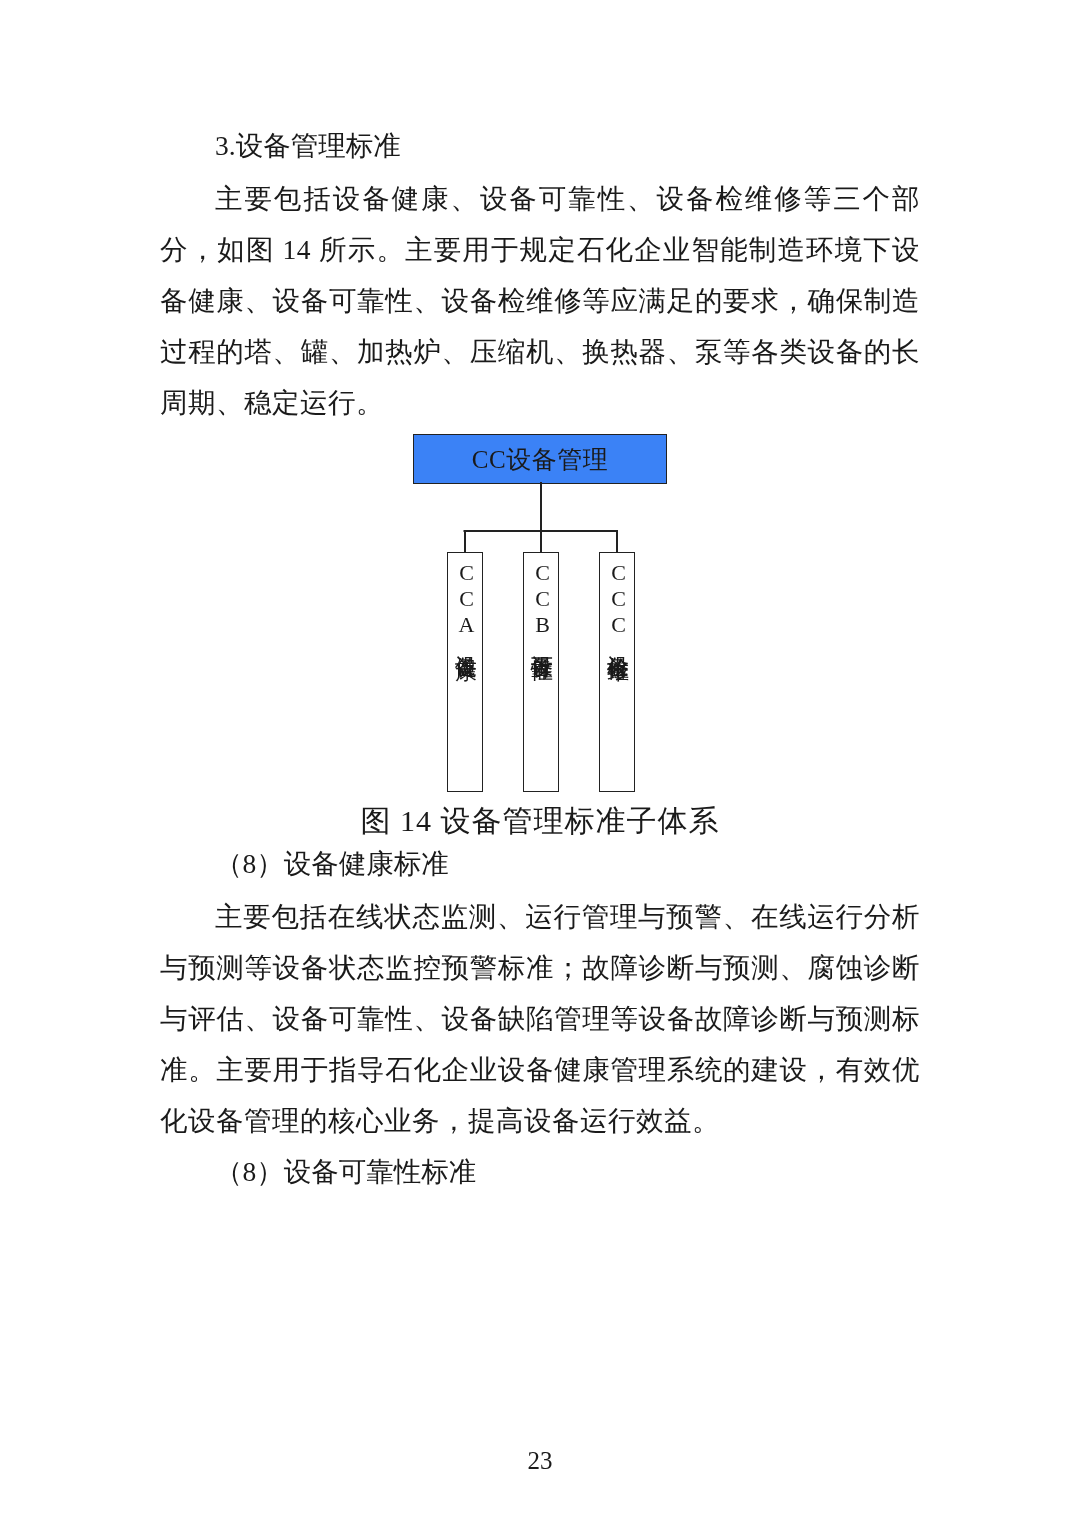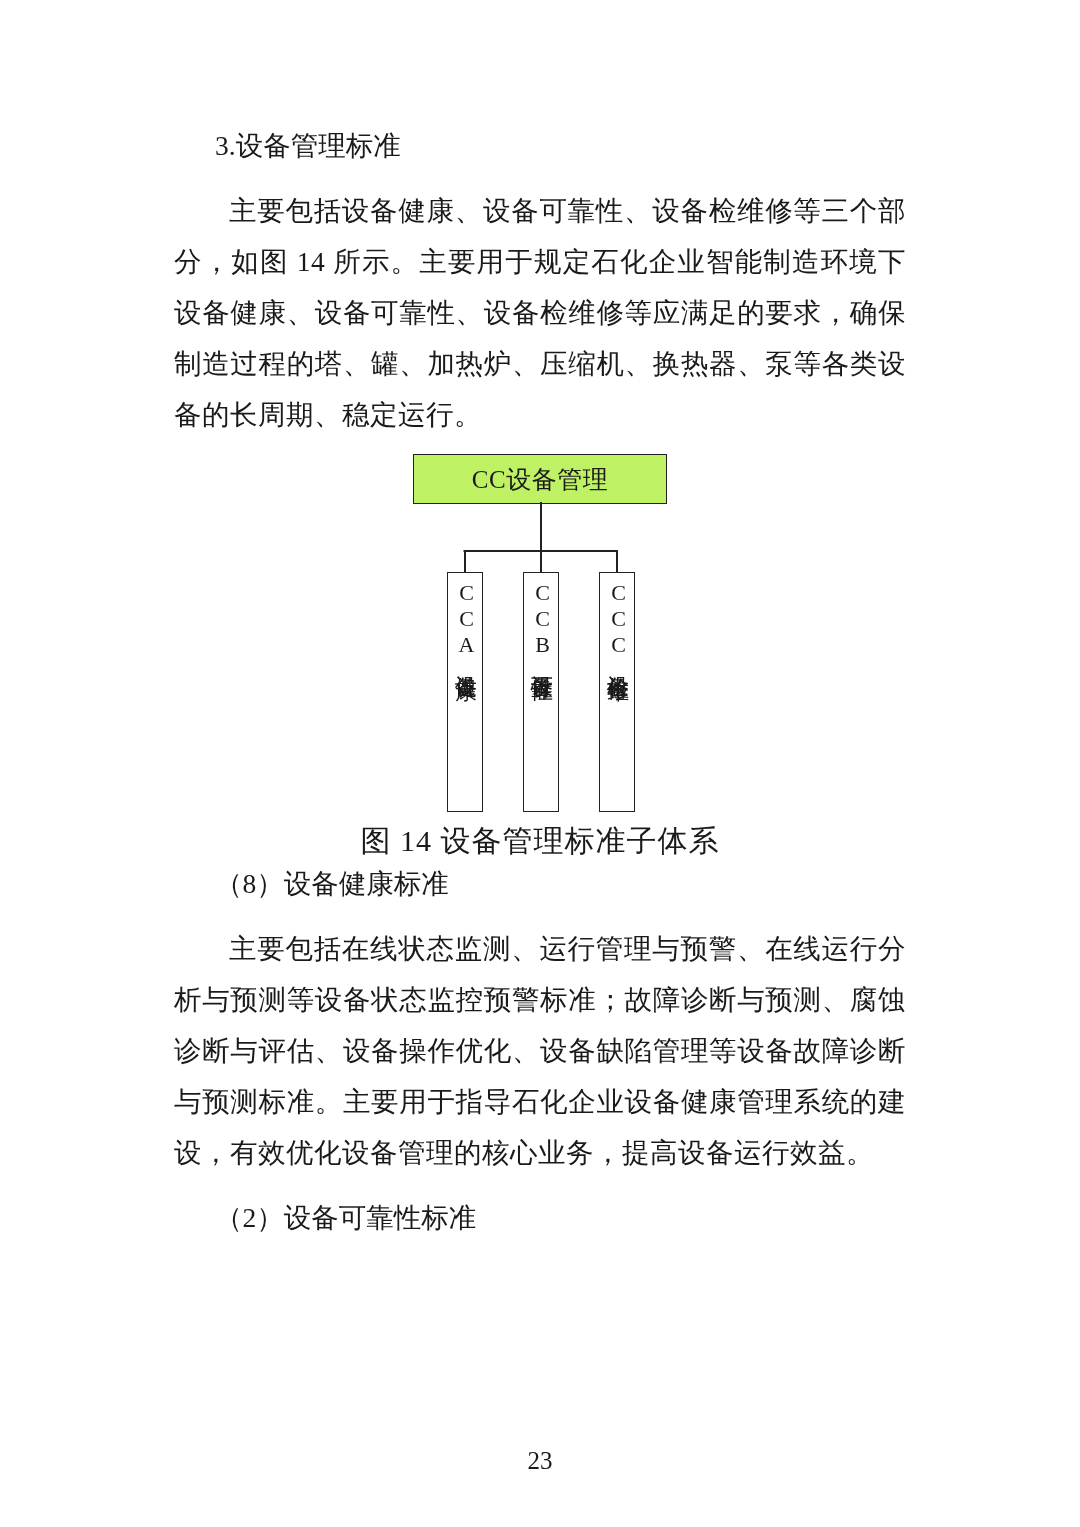--- a/index.html
+++ b/index.html
@@ -32,21 +32,21 @@
   .indent {
     text-indent: 2em;
   }
   .heading {
     font-size: 27.5px;
     line-height: 51px;
     text-indent: 2em;
     margin: 0 0 2px 0;
   }
   p {
-    margin: 14px;
+    margin: 0;
   }
   
   .figure {
     margin: 6px 0 4px 0;
     position: relative;
     height: 400px;
   }
   .fig-inner {
     position: relative;
     width: 100%;
@@ -58,21 +58,21 @@
     transform: translateX(-50%);
     top: 0;
     width: 252px;
     height: 48px;
     border: 1.5px solid #222;
     display: flex;
     align-items: center;
     justify-content: center;
     font-size: 25px;
     letter-spacing: 0.5px;
-    background: #bef264;
+    background: #3b82f6;
   }
   .v-stem {
     position: absolute;
     left: 50%;
     top: 48px;
     width: 1.5px;
     height: 48px;
     background: #222;
   }
   .h-bar {
@@ -154,18 +154,18 @@
       <div class="leaf" style="left: calc(50% + 59px);"></div>
 
       <div class="leaf-label" style="left: calc(50% - 91px);">CCA设备健康</div>
       <div class="leaf-label" style="left: calc(50% - 15px);">CCB设备可靠性</div>
       <div class="leaf-label" style="left: calc(50% + 61px);">CCC设备检维修</div>
     </div>
     <div class="fig-caption">图 14 设备管理标准子体系</div>
   </div>
 
   <p class="heading">（8）设备健康标准</p>
-  <p class="body-text indent">主要包括在线状态监测、运行管理与预警、在线运行分析与预测等设备状态监控预警标准；故障诊断与预测、腐蚀诊断与评估、设备操作优化、设备缺陷管理等设备故障诊断与预测标准。主要用于指导石化企业设备健康管理系统的建设，有效优化设备管理的核心业务，提高设备运行效益。</p>
+  <p class="body-text indent">主要包括在线状态监测、运行管理与预警、在线运行分析与预测等设备状态监控预警标准；故障诊断与预测、腐蚀诊断与评估、设备可靠性、设备缺陷管理等设备故障诊断与预测标准。主要用于指导石化企业设备健康管理系统的建设，有效优化设备管理的核心业务，提高设备运行效益。</p>
 
-  <p class="heading">（2）设备可靠性标准</p>
+  <p class="heading">（8）设备可靠性标准</p>
 
   <div class="page-number">23</div>
 </div>
 
 </body></html>

